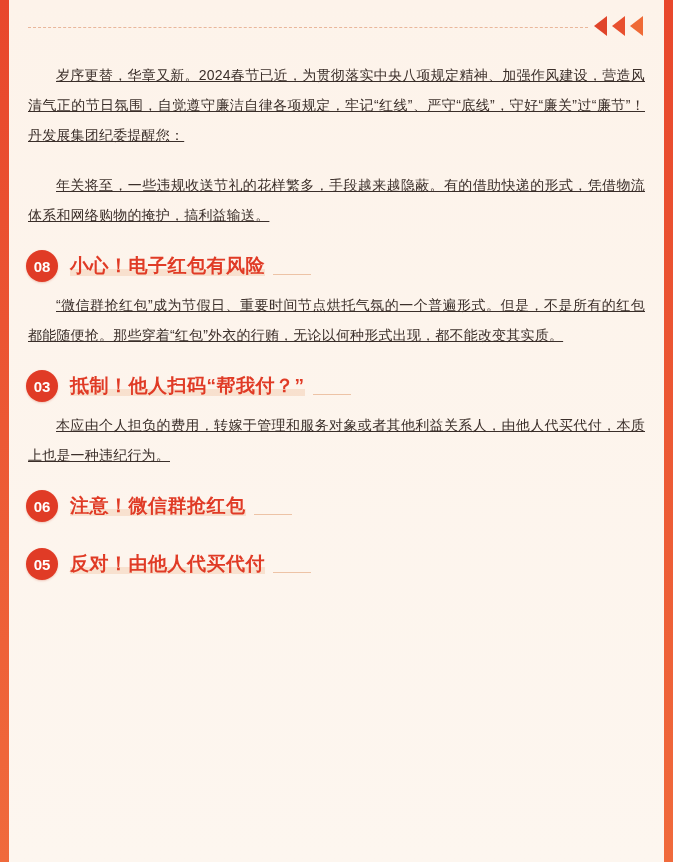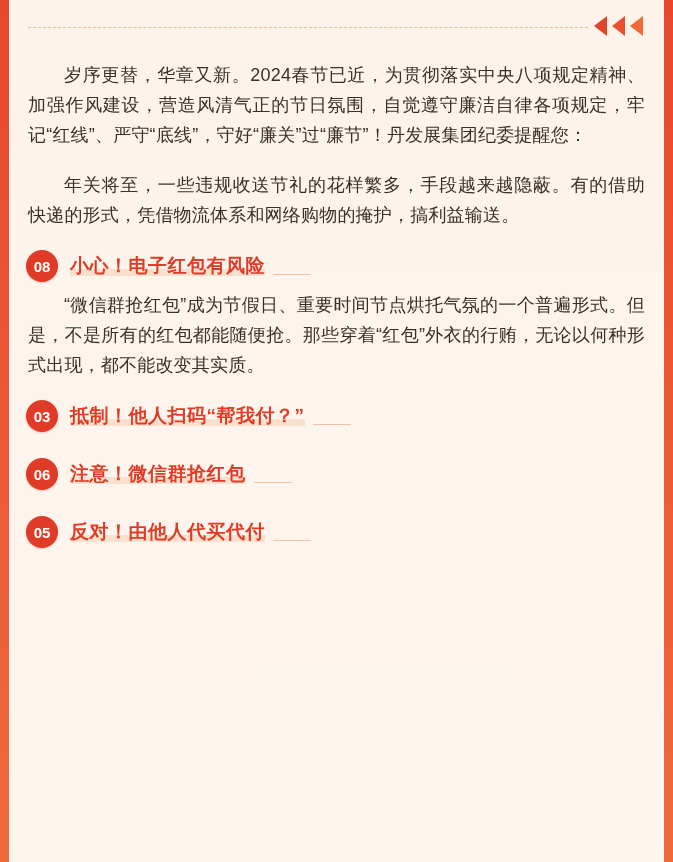--- a/index.html
+++ b/index.html
@@ -68,27 +68,28 @@
     height: 0;
     border-top: 10px solid transparent;
     border-bottom: 10px solid transparent;
     border-right: 13px solid #e0442a;
   }
   .tri.t2 { border-right-color: #e8502f; }
   .tri.t3 { border-right-color: #ef6a36; }
 
   p.para {
     margin: 0 0 6px 0;
-    font-size: 18px;
+    font-size: 14px;
     line-height: 30px;
     color: #3b2f2a;
     text-align: justify;
     text-justify: inter-ideograph;
     text-indent: 2em;
     letter-spacing: 0.2px;
+    text-decoration: underline;
   }
   .intro {
     margin-top: 2px;
     margin-bottom: 20px;
     padding: 0 6px;
   }
   .section {
     margin-bottom: 4px;
   }
   .section-head {
@@ -189,20 +190,23 @@
 
     <div class="section">
       <div class="section-head">
         <div class="num-badge">03</div>
         <div class="head-text">
           <span class="head-underline"></span>
           <span style="position:relative;z-index:1;">抵制！他人扫码“帮我付？”</span>
         </div>
         <div class="head-underline-ext" style="position:relative;bottom:-8px;"></div>
       </div>
+      <div class="body-text">
+        <p class="para">本应由个人担负的费用，转嫁于管理和服务对象或者其他利益关系人，由他人代买代付，本质上也是一种违纪行为。</p>
+      </div>
     </div>
 
     <div class="section">
       <div class="section-head">
         <div class="num-badge">06</div>
         <div class="head-text">
           <span class="head-underline"></span>
           <span style="position:relative;z-index:1;">注意！微信群抢红包</span>
         </div>
         <div class="head-underline-ext" style="position:relative;bottom:-8px;"></div>

